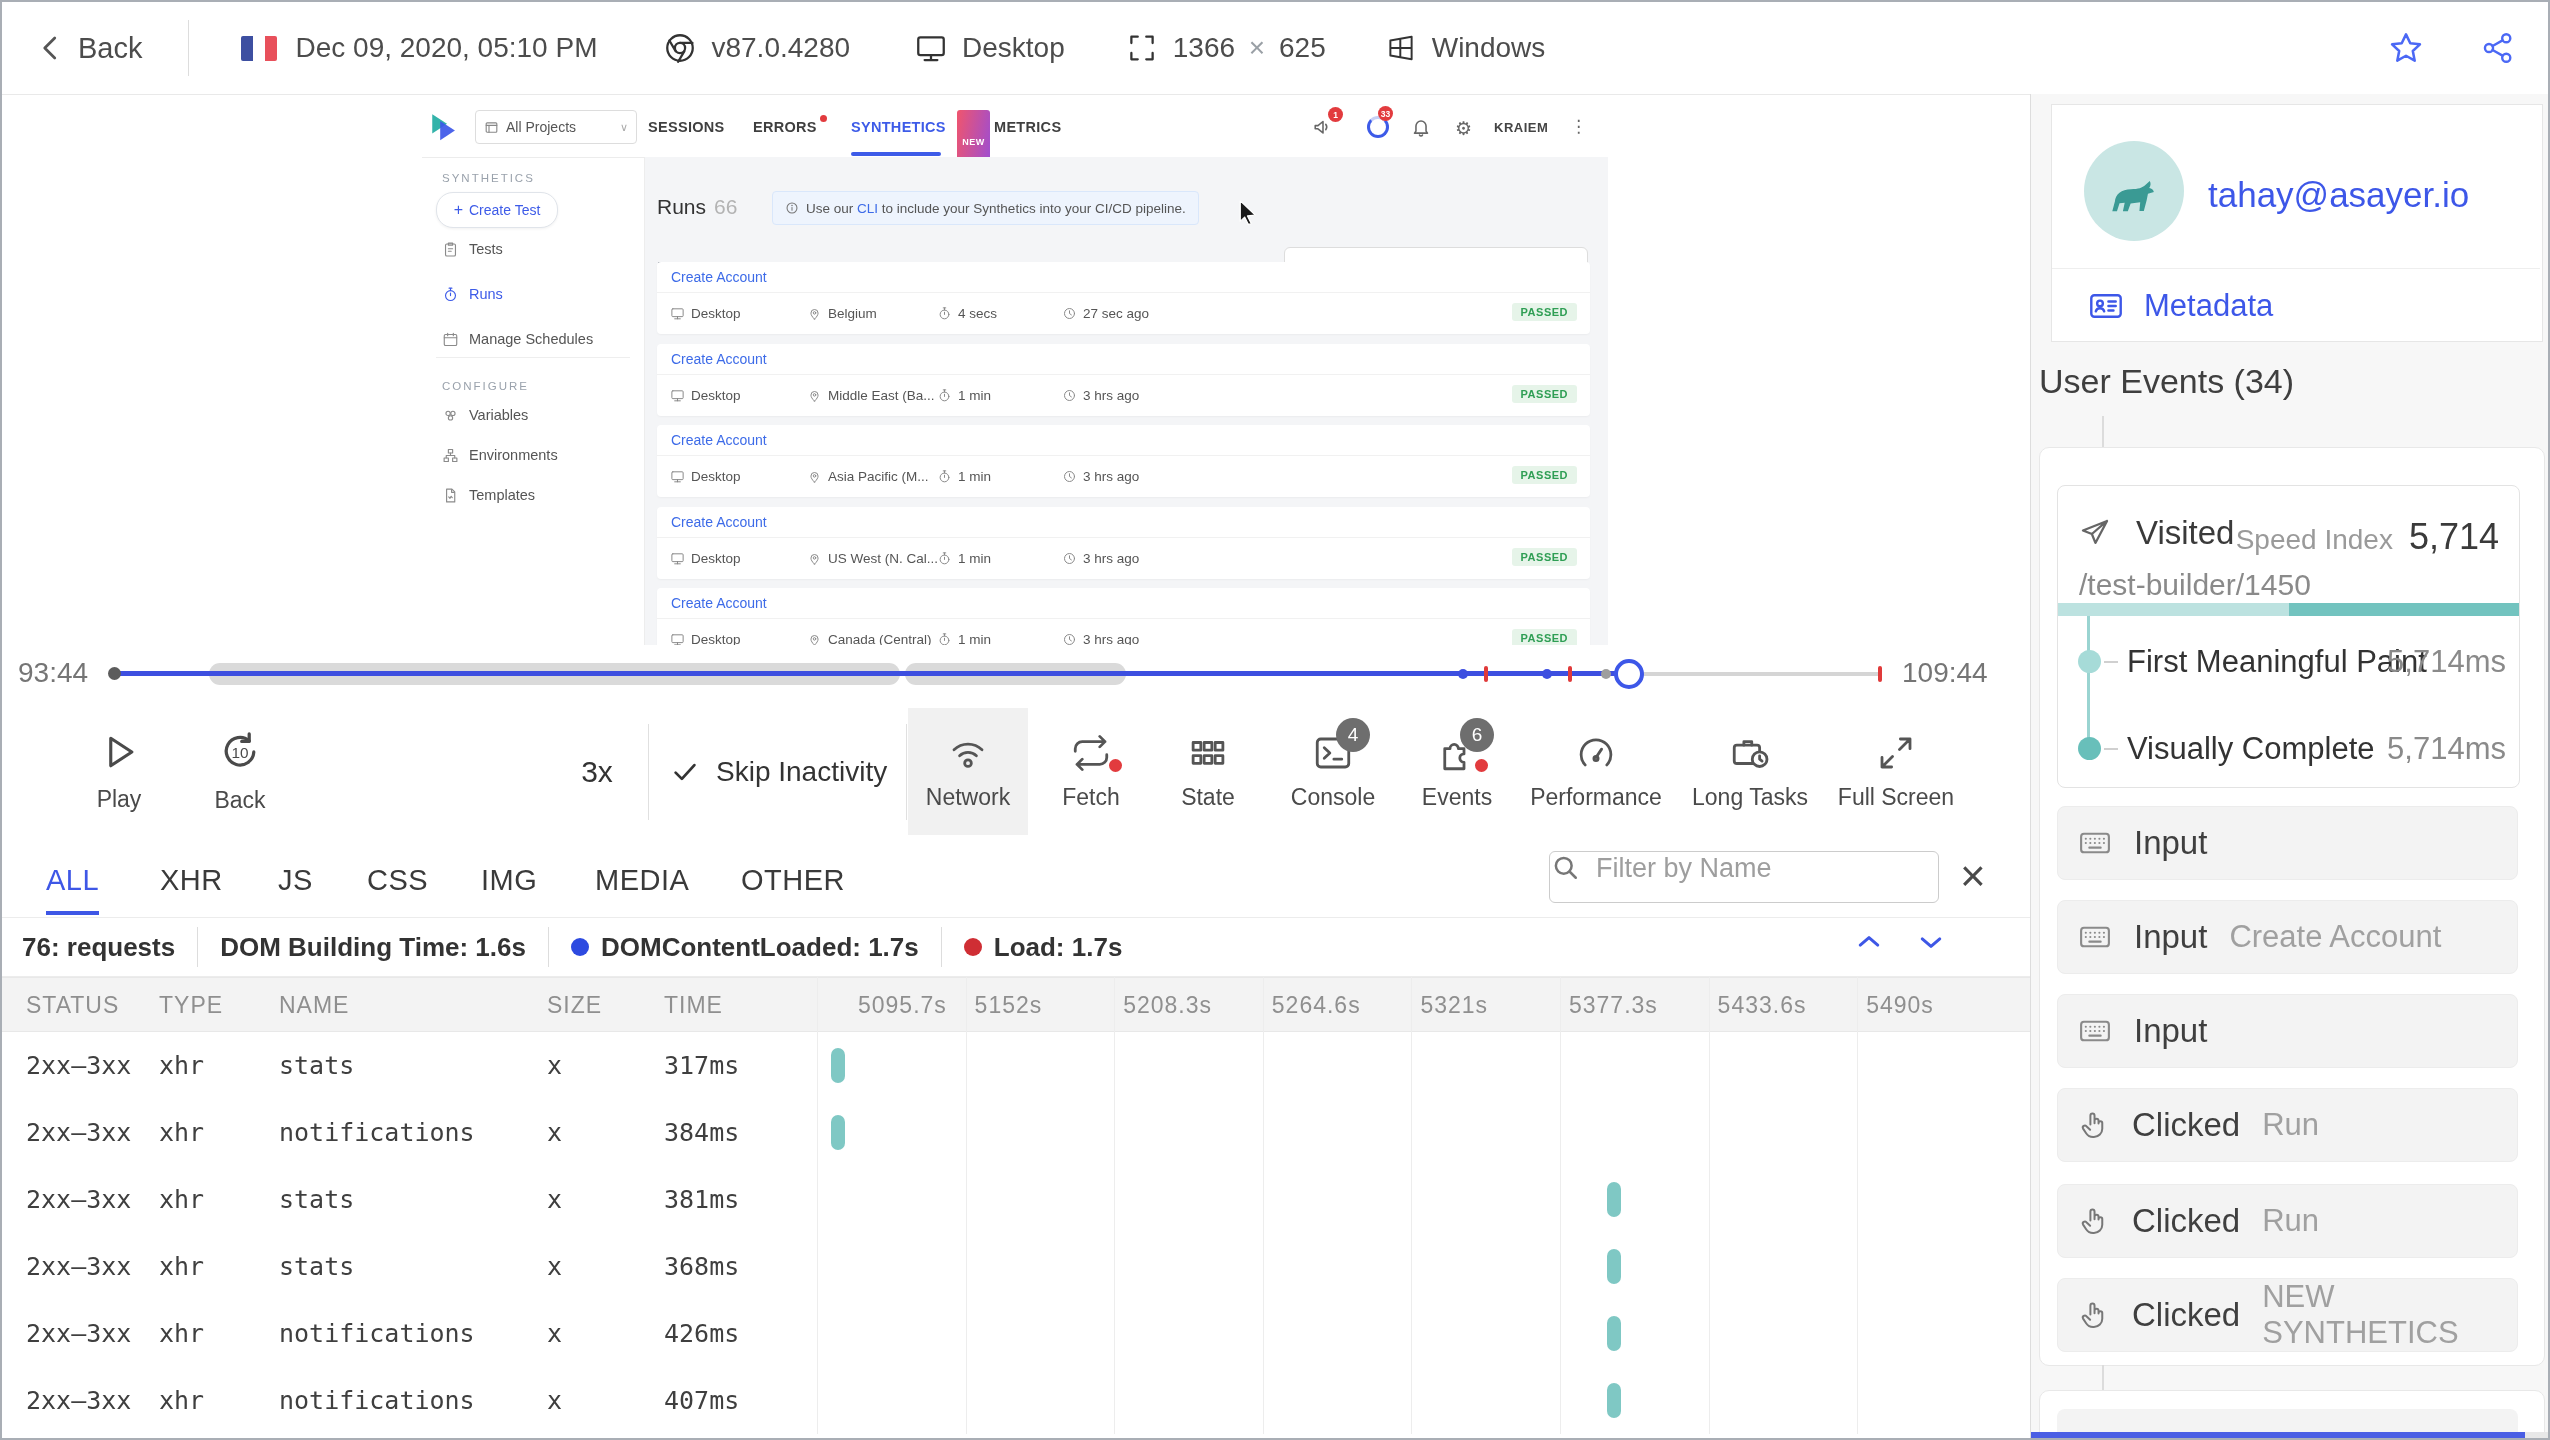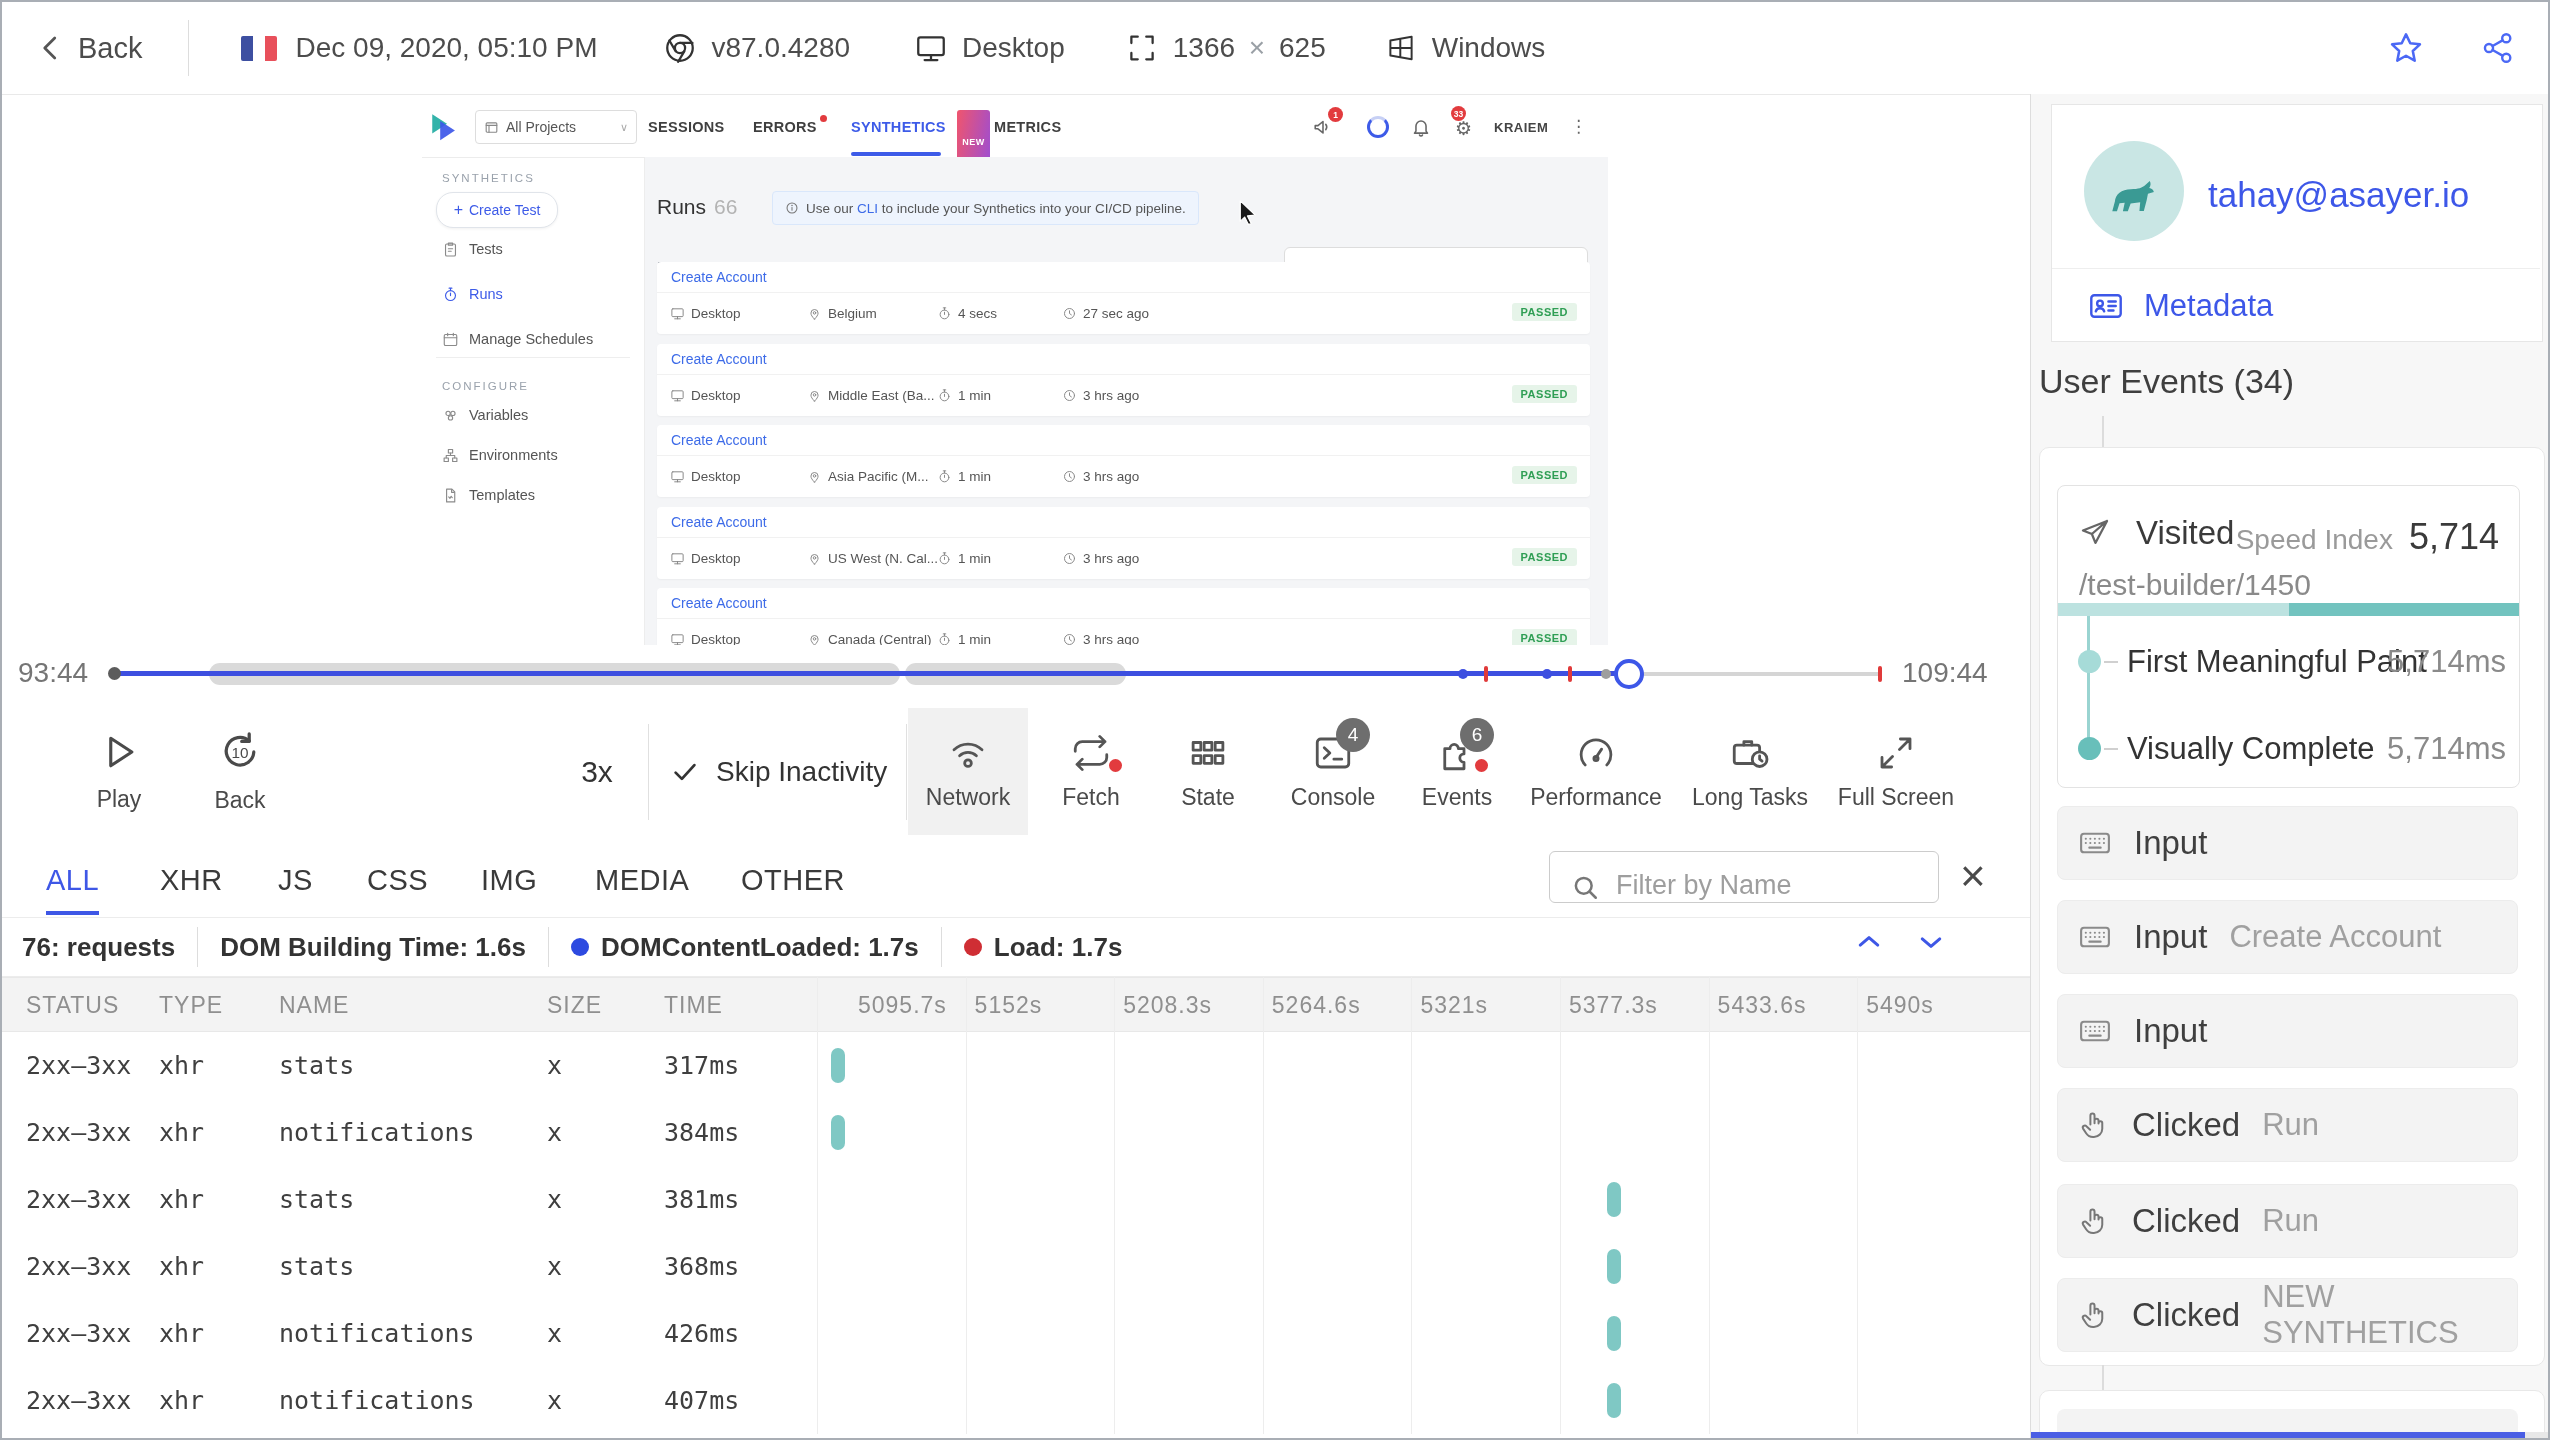--- a/index.html
+++ b/index.html
@@ -90,21 +90,21 @@
   .p-ic{position:relative;width:42px;height:42px;color:#555;}
   .p-badge{position:absolute;right:-16px;top:-14px;width:34px;height:34px;border-radius:50%;background:#6e6e6e;color:#fff;
            font-size:19px;display:flex;align-items:center;justify-content:center;}
   .p-dot{position:absolute;right:-10px;bottom:2px;width:13px;height:13px;border-radius:50%;background:#e23b3e;}
 
   
   #net{position:absolute;left:0;top:833px;width:2028px;height:607px;background:#fff;}
   .net-tab{position:absolute;top:14px;height:62px;line-height:62px;font-size:29px;color:#3a3a3a;font-weight:500;letter-spacing:.5px;}
   .net-tab.active{color:#3e57e6;border-bottom:4px solid #3e57e6;}
   #net-filter{position:absolute;left:1547px;top:16px;width:390px;height:52px;border:1px solid #ccc;border-radius:6px;
-              display:flex;align-items:flex-end;gap:14px;padding:0 20px;box-sizing:border-box;}
+              display:flex;align-items:flex-start;gap:14px;padding:0 0;box-sizing:border-box;}
   #net-filter input{border:none;outline:none;font-size:27px;color:#555;width:300px;font-family:"Liberation Sans",sans-serif;}
   #net-filter input::placeholder{color:#9e9e9e;}
   #net-close{position:absolute;left:1958px;top:14px;font-size:44px;color:#4a4a4a;line-height:54px;}
   #net-stats{position:absolute;left:0;top:82px;width:2028px;height:60px;border-top:1px solid #ececec;border-bottom:1px solid #ececec;
              display:flex;align-items:center;padding-left:20px;box-sizing:border-box;font-size:26px;font-weight:bold;color:#333;}
   .vsep{width:1px;height:40px;background:#ddd;margin:0 22px;}
   .dot18{width:18px;height:18px;border-radius:50%;margin-right:12px;}
   #net-nav{position:absolute;left:1852px;top:92px;display:flex;gap:32px;color:#3e57e6;}
   #net-head{position:absolute;left:0;top:142px;width:2028px;height:55px;background:#f3f3f3;border-top:1px solid #e8e8e8;border-bottom:1px solid #e8e8e8;box-sizing:border-box;}
   .th{position:absolute;top:0;height:55px;line-height:55px;font-size:23px;color:#8f8f8f;letter-spacing:1px;}
@@ -243,21 +243,21 @@
             <path d="M3.5 10.5v3.5h3l5.5 4.5V6L6.5 10.5zM15 9a5 5 0 0 1 0 6"></path>
           </svg>
         </span>
       <span class="hbadge" style="left:906px;top:10px">1</span>
       <span id="app-spinner"></span>
       <span class="ic app-hicon" style="left:988px;width:22px;height:22px" id="ic-bell">
           <svg viewBox="0 0 24 24" fill="none" stroke="currentColor" stroke-width="1.7" stroke-linecap="round" stroke-linejoin="round">
             <path d="M6.5 16.5V11a5.5 5.5 0 0 1 11 0v5.5l1.6 2.2H4.9zM10.4 20.8a1.8 1.8 0 0 0 3.2 0"></path>
           </svg>
         </span>
-      <span class="hbadge" style="left:1029px;top:9px">33</span>
+      <span class="hbadge" style="left:956px;top:9px">33</span>
       <span class="abs" style="left:1033px;top:20px;font-size:19px;color:#666;font-family:'DejaVu Sans',sans-serif">⚙</span>
       <span class="abs" style="left:1072px;top:23px;font-size:13px;font-weight:bold;color:#444;letter-spacing:.5px">KRAIEM</span>
       <span class="abs" style="left:1148px;top:19px;font-size:17px;color:#666;font-family:'DejaVu Sans',sans-serif">⋮</span>
     </div>
 
     <div id="app-mainbg"></div>
     <div id="app-sideborder"></div>
 
     <span class="app-section" style="left:20px;top:75px">SYNTHETICS</span>
     <div id="app-create">

